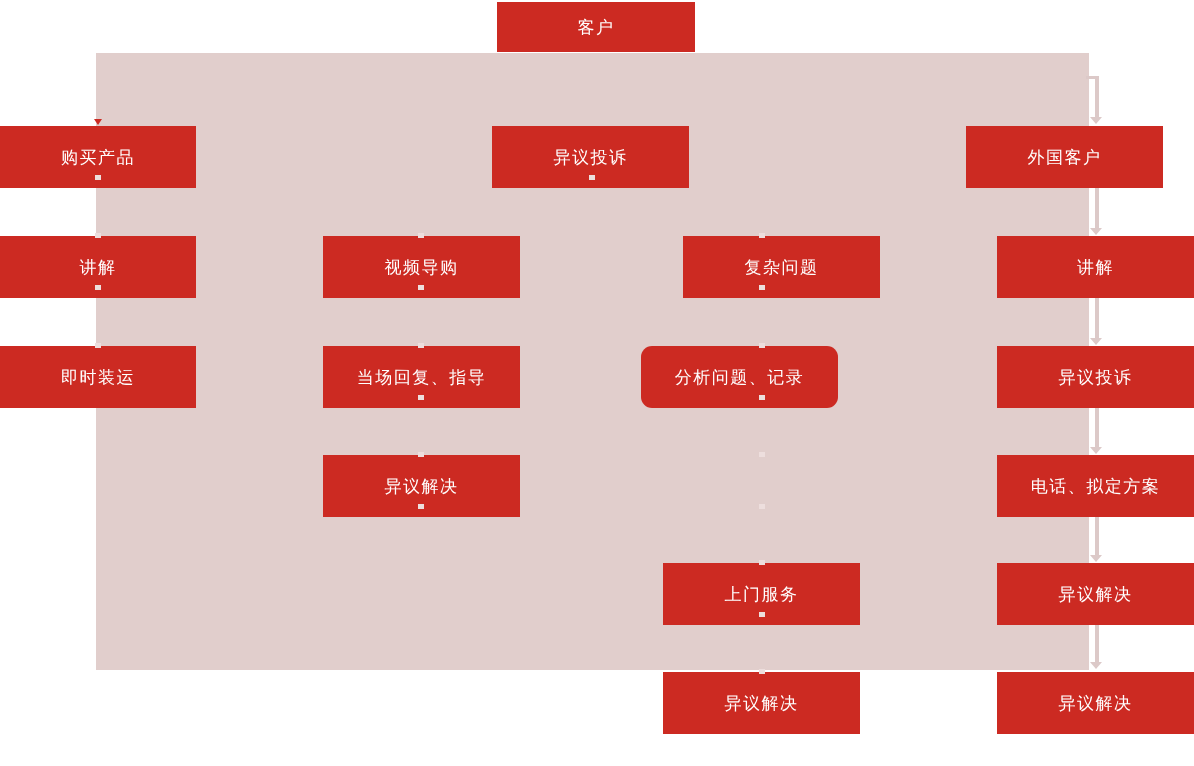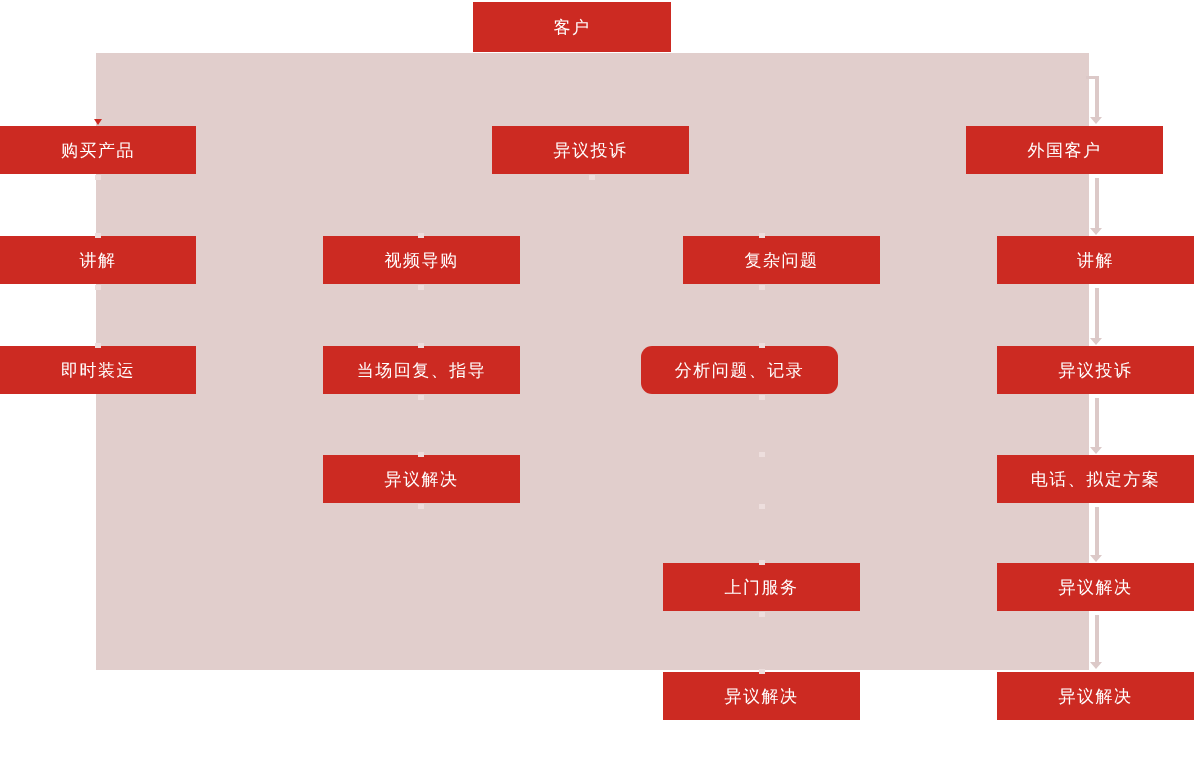--- a/index.html
+++ b/index.html
@@ -12,21 +12,21 @@
     font-family: "Liberation Sans", "DejaVu Sans", sans-serif;
   }
   .bg-panel {
     position: absolute;
     left: 96px; top: 53px;
     width: 993px; height: 617px;
     background: #e1cecc;
   }
   .node {
     position: absolute;
-    height: 48px;
+    height: 62px;
     background: #cc2a22;
     color: #ffffff;
     display: flex;
     align-items: center;
     justify-content: center;
     font-size: 17px;
     letter-spacing: 1.5px;
     white-space: nowrap;
   }
   
@@ -86,21 +86,21 @@
     <div class="shaft" style="left:1095px; top:398px; height:50px;"></div>
     <div class="ah" style="left:1090px; top:447px;"></div>
 
     <div class="shaft" style="left:1095px; top:507px; height:49px;"></div>
     <div class="ah" style="left:1090px; top:555px;"></div>
 
     <div class="shaft" style="left:1095px; top:615px; height:48px;"></div>
     <div class="ah" style="left:1090px; top:662px;"></div>
   </div>
 
-  <div class="node" style="left:473px; top:2px;   width:198px; height:50px;font-family:Liberation Mono, monospace;">客户</div>
+  <div class="node" style="left:497px; top:2px;   width:198px; height:50px;font-family:Liberation Mono, monospace;">客户</div>
 
   <div class="node" style="left:0px;   top:126px; width:196px;">购买产品</div>
   <div class="node" style="left:0px;   top:236px; width:196px;">讲解</div>
   <div class="node" style="left:0px;   top:346px; width:196px;">即时装运</div>
 
   <div class="node" style="left:492px; top:126px; width:197px;">异议投诉</div>
 
   <div class="node" style="left:323px; top:236px; width:197px;">视频导购</div>
   <div class="node" style="left:323px; top:346px; width:197px;">当场回复、指导</div>
   <div class="node" style="left:323px; top:455px; width:197px;">异议解决</div>

